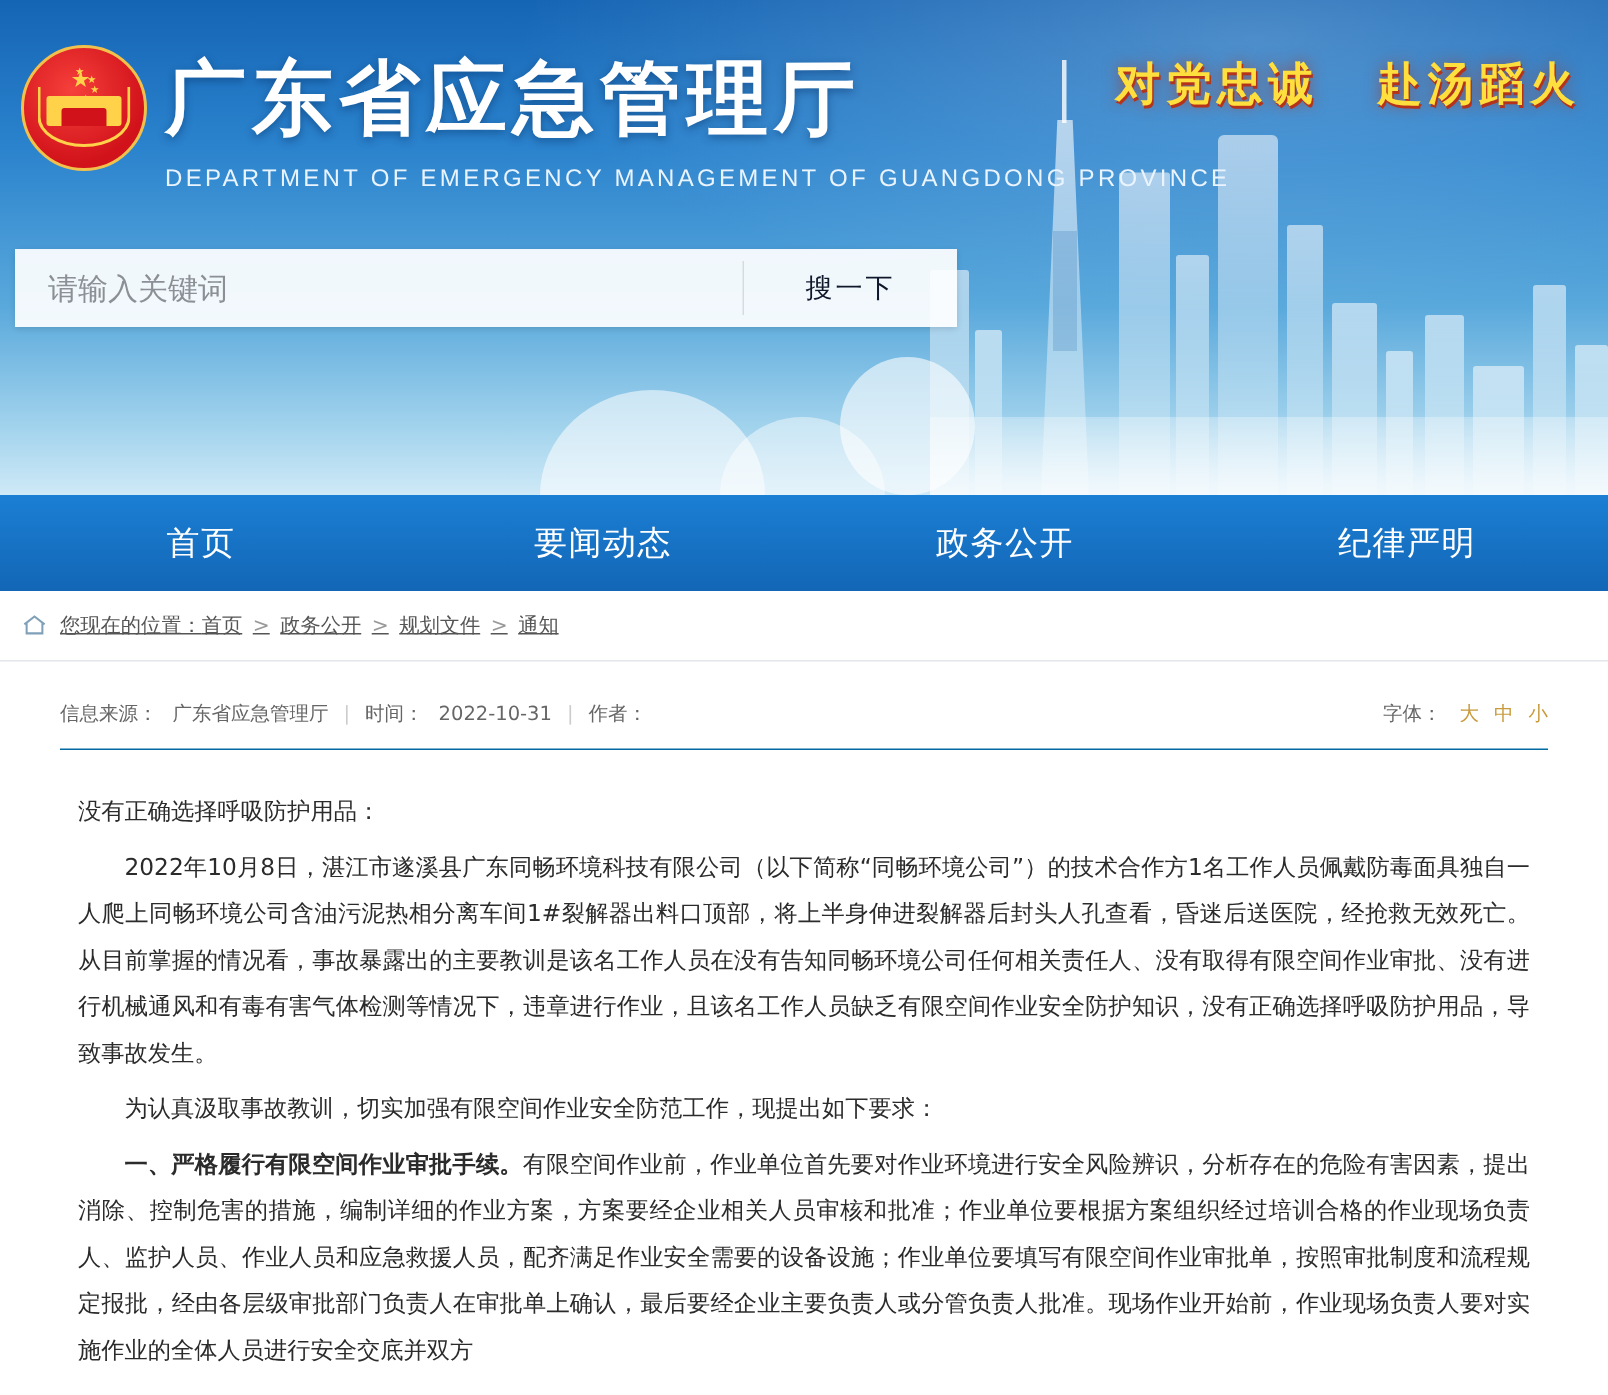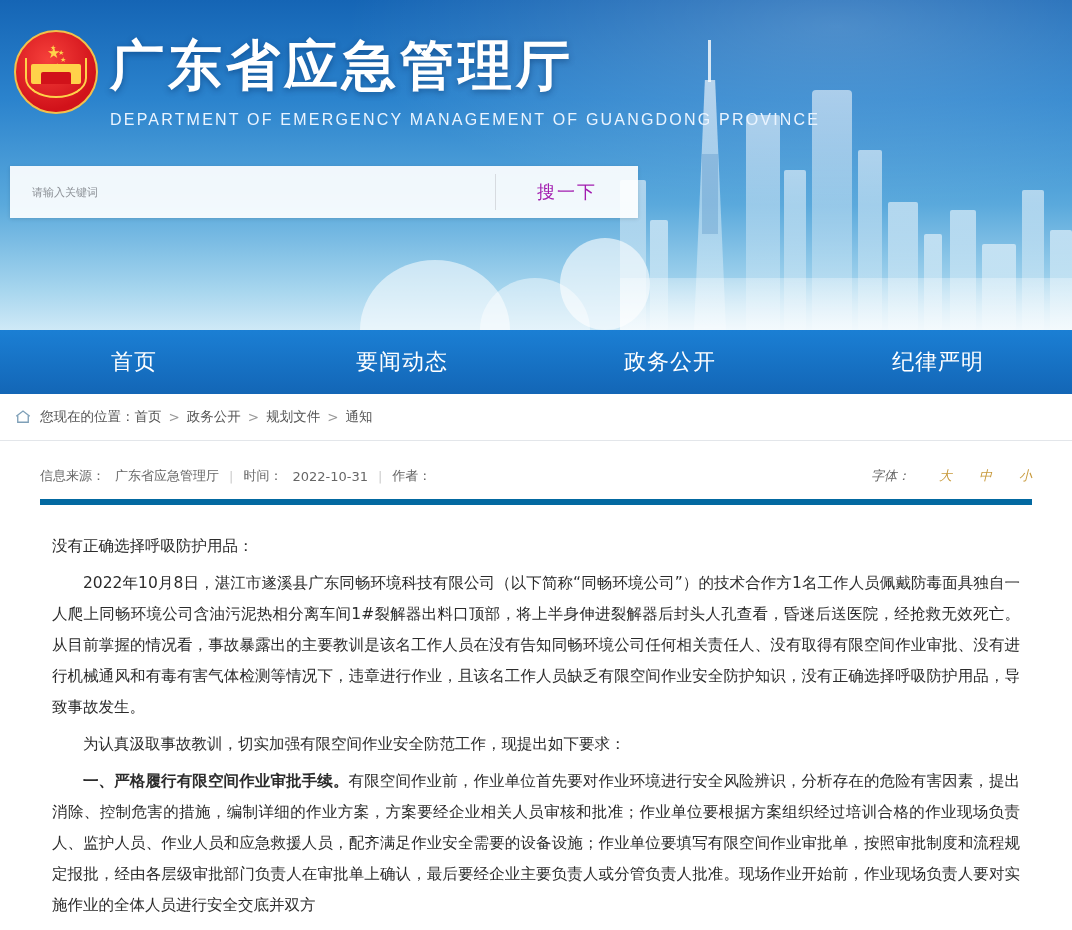--- a/index.html
+++ b/index.html
@@ -102,68 +102,68 @@
 
   
   .searchbar {
     position: absolute; left: 10px; top: 166px;
     width: 628px; height: 52px;
     display: flex; background: rgba(255,255,255,0.92);
     box-shadow: 0 1px 4px rgba(0,0,0,0.12);
   }
   .searchbar input {
     flex: 1; border: none; outline: none; background: transparent;
-    padding: 0 22px; font-size: 11px; color: #333;
+    padding: 0 22px; font-size: 20px; color: #333;
     font-family: "DejaVu Sans", "Liberation Sans", sans-serif;
   }
   .searchbar input::placeholder { color: #8c9096; }
   .searchbar .sep { width: 1px; background: #d7dbe0; margin: 8px 0; }
   .search-btn {
     width: 142px; border: none; background: transparent; cursor: pointer;
-    font-size: 18px; color: #a21caf; letter-spacing: 2px;
+    font-size: 18px; color: #0f172a; letter-spacing: 2px;
     font-family: "DejaVu Sans", "Liberation Sans", sans-serif;
   }
 
   
   .nav {
     height: 64px; width: 1072px;
     background: linear-gradient(180deg, #1b7fd4 0%, #1366b6 100%);
     display: flex; align-items: center;
   }
   .nav a {
     flex: 1; text-align: center; color: #ffffff; text-decoration: none;
     font-size: 22px; letter-spacing: 1px;
     font-family: "DejaVu Sans", "Liberation Sans", sans-serif;
   }
 
   
   .crumbwrap { border-bottom: 1px solid #e3e6ea; }
   .crumb {
     height: 46px; display: flex; align-items: center;
-    padding: 0 14px; font-size: 13.5px; color: #555;
+    padding: 0 14px; font-size: 13.5px; color: #555; text-decoration: underline;
   }
   .crumb .home-icon { margin-right: 8px; color: #8aa2b5; display: inline-flex; }
   .crumb .label { color: #555; }
   .crumb a { color: #555; text-decoration: none; }
   .crumb .sepc { margin: 0 7px; color: #999; }
 
   
   .article { padding: 26px 40px 0 40px; }
   .art-title {
     font-size: 27px; font-weight: 700; color: #1b1b1b; text-align: center;
     line-height: 1.5; letter-spacing: 0.5px; padding: 10px 10px 24px 10px;
   }
   .meta {
     display: flex; align-items: center; font-size: 13px; color: #666;
-    border-bottom: 6px solid #0369a1; padding-bottom: 14px;
+    border-bottom: 1px solid #0369a1; padding-bottom: 14px;
   }
   .meta .item { margin-right: 10px; }
   .meta .divider { color: #ccc; margin-right: 10px; }
   .meta .spacer { flex: 1; }
-  .meta .fontsize { display: flex; align-items: center; gap: 27px; font-style: italic; }
+  .meta .fontsize { display: flex; align-items: center; gap: 10px; }
   .meta .fontsize .fs-label { color: #666; margin-right: 2px; }
   .meta .fontsize .fs { color: #c89a3c; cursor: pointer; }
 
   .body-text {
     padding: 26px 12px 20px 12px;
     font-size: 15.5px; line-height: 2.0; color: #2b2b2b;
     text-align: justify;
     font-family: "DejaVu Sans", "Liberation Sans", sans-serif;
   }
   .body-text p { margin: 0 0 6px 0; }
@@ -218,20 +218,24 @@
         <div class="gate"></div>
       </div>
     </div>
 
     <div class="site-title">
       <div class="cn">广东省应急管理厅</div>
       <div class="en">DEPARTMENT OF EMERGENCY MANAGEMENT OF GUANGDONG PROVINCE</div>
     </div>
 
     <div class="slogan">
+      <div class="row">
+        <span>对党忠诚</span>
+        <span>赴汤蹈火</span>
+      </div>
     </div>
 
     <div class="searchbar">
       <input type="text" placeholder="请输入关键词" style="">
       <div class="sep"></div>
       <button class="search-btn">搜一下</button>
     </div>
   </div>
 
   <div class="nav">

